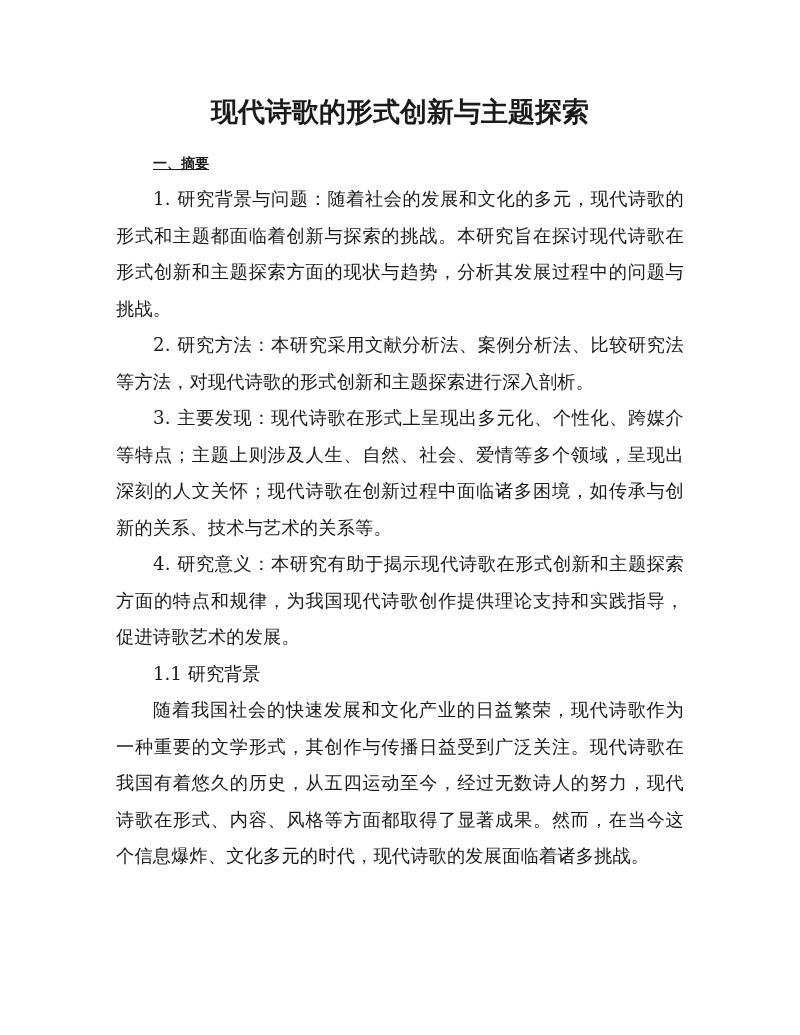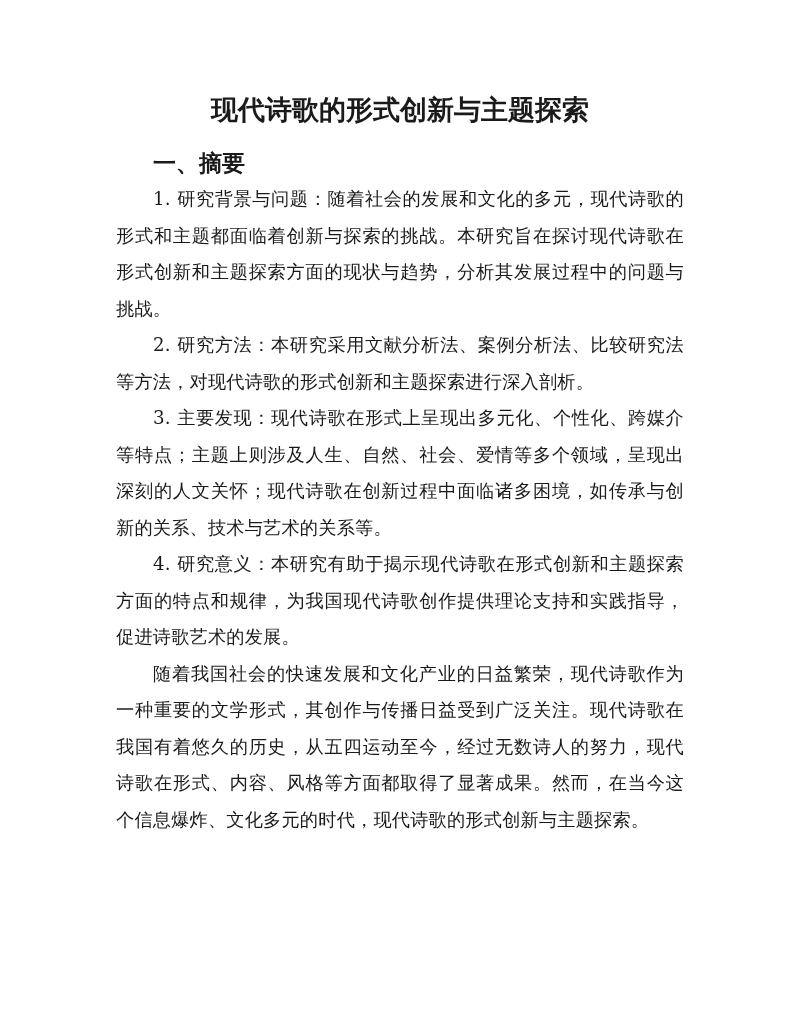--- a/index.html
+++ b/index.html
@@ -19,40 +19,41 @@
       left: 116px;
       top: 0;
       width: 568px;
     }
     .doc-title {
       position: absolute;
       left: -116px;
       width: 800px;
       top: 92px;
       text-align: center;
-      font-family: Liberation Mono, monospace;
+      font-family: Liberation Sans, sans-serif;
       font-weight: bold;
       font-size: 27px;
       line-height: 40px;
       letter-spacing: 0px;
       margin: 0;
     }
     .flow {
       position: absolute;
       top: 145px;
       left: 0;
       width: 568px;
     }
     .heading {
       font-family: "DejaVu Sans", "Liberation Sans", sans-serif;
       font-weight: bold;
-      font-size: 23px;
+      font-size: 14px;
       line-height: 36px;
       padding-left: 37px;
       margin: 0 0 0 0;
+      text-decoration: underline;
     }
     .para {
       font-family: "DejaVu Serif", "Liberation Serif", serif;
       font-size: 18.2px;
       line-height: 36.5px;
       text-indent: 37px;
       text-align: justify;
       margin: 0;
       letter-spacing: 0.2px;
     }
@@ -72,16 +73,17 @@
 
   <div class="flow">
     <div class="heading">一、摘要</div>
 
     <p class="para">1. 研究背景与问题：随着社会的发展和文化的多元，现代诗歌的形式和主题都面临着创新与探索的挑战。本研究旨在探讨现代诗歌在形式创新和主题探索方面的现状与趋势，分析其发展过程中的问题与挑战。</p>
     <p class="para">2. 研究方法：本研究采用文献分析法、案例分析法、比较研究法等方法，对现代诗歌的形式创新和主题探索进行深入剖析。</p>
     <p class="para">3. 主要发现：现代诗歌在形式上呈现出多元化、个性化、跨媒介等特点；主题上则涉及人生、自然、社会、爱情等多个领域，呈现出深刻的人文关怀；现代诗歌在创新过程中面临诸多困境，如传承与创新的关系、技术与艺术的关系等。</p>
     <p class="para">4. 研究意义：本研究有助于揭示现代诗歌在形式创新和主题探索方面的特点和规律，为我国现代诗歌创作提供理论支持和实践指导，促进诗歌艺术的发展。</p>
 
 
+    <div class="subheading">1.1 研究背景</div>
 
-    <p class="para">随着我国社会的快速发展和文化产业的日益繁荣，现代诗歌作为一种重要的文学形式，其创作与传播日益受到广泛关注。现代诗歌在我国有着悠久的历史，从五四运动至今，经过无数诗人的努力，现代诗歌在形式、内容、风格等方面都取得了显著成果。然而，在当今这个信息爆炸、文化多元的时代，现代诗歌的形式创新与主题探索。</p>
+    <p class="para">随着我国社会的快速发展和文化产业的日益繁荣，现代诗歌作为一种重要的文学形式，其创作与传播日益受到广泛关注。现代诗歌在我国有着悠久的历史，从五四运动至今，经过无数诗人的努力，现代诗歌在形式、内容、风格等方面都取得了显著成果。然而，在当今这个信息爆炸、文化多元的时代，现代诗歌的发展面临着诸多挑战。</p>
   </div>
 </div>
 
 </body></html>

